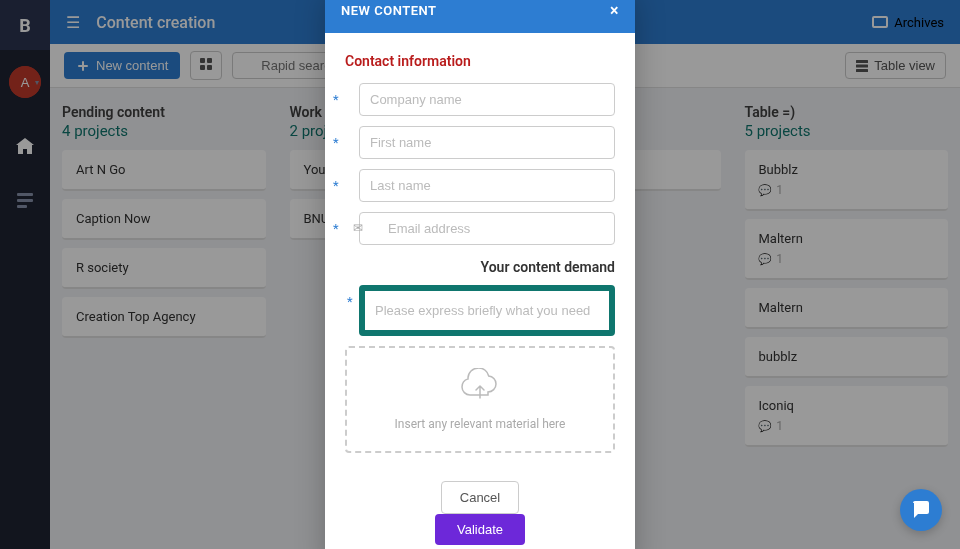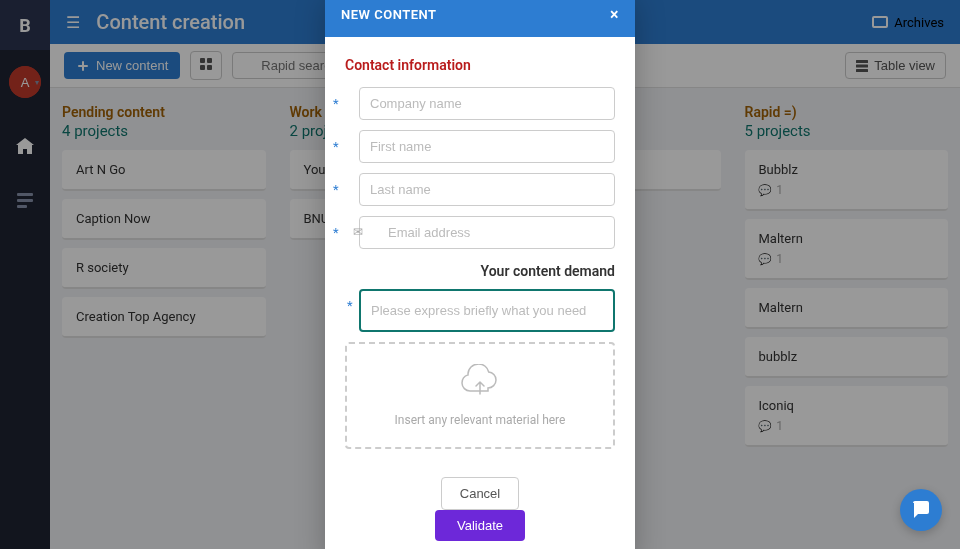--- a/index.html
+++ b/index.html
@@ -15,41 +15,41 @@
     .sidebar-icon.active { color: white; }
     .sidebar-icon svg { width: 20px; height: 20px; }
     .sidebar-avatar { width: 32px; height: 32px; border-radius: 50%; background: #c0392b; overflow: hidden; margin: 8px auto; display: flex; align-items: center; justify-content: center; color: white; font-size: 12px; }
 
     
     .main { flex: 1; display: flex; flex-direction: column; background: #f0f2f5; }
 
     
     .topbar { height: 44px; background: #2d7dd2; display: flex; align-items: center; padding: 0 16px; gap: 10px; }
     .topbar-hamburger { color: white; font-size: 16px; cursor: pointer; margin-right: 6px; }
-    .topbar-title { color: white; font-size: 20px; font-weight: 500; flex: 1; }
+    .topbar-title { color: white; font-size: 16px; font-weight: 500; flex: 1; }
     .topbar-archives { display: flex; align-items: center; gap: 6px; color: #000000; font-size: 13px; cursor: pointer; }
     .topbar-archives-icon { width: 16px; height: 12px; border: 2px solid white; border-radius: 2px; position: relative; }
 
     
     .actionbar { height: 44px; background: white; display: flex; align-items: center; padding: 0 14px; gap: 10px; border-bottom: 1px solid #e0e0e0; }
     .btn-new-content { background: #2d7dd2; color: white; border: none; border-radius: 4px; padding: 6px 12px; font-size: 13px; cursor: pointer; display: flex; align-items: center; gap: 6px; }
     .btn-grid { border: 1px solid #ccc; background: white; border-radius: 4px; padding: 5px 8px; cursor: pointer; color: #555; }
     .search-input { border: 1px solid #ccc; border-radius: 4px; padding: 5px 10px 5px 28px; font-size: 13px; color: #999; width: 160px; background: white; position: relative; outline: none; }
     .search-wrapper { position: relative; }
     .search-icon-inner { position: absolute; left: 8px; top: 50%; transform: translateY(-50%); color: #aaa; font-size: 12px; }
     .filters-label { font-size: 13px; color: #555; display: flex; align-items: center; gap: 4px; }
     .filters-info { width: 16px; height: 16px; border-radius: 50%; border: 1px solid #aaa; display: flex; align-items: center; justify-content: center; font-size: 10px; color: #aaa; cursor: pointer; }
     .spacer { flex: 1; }
     .btn-table-view { border: 1px solid #ccc; background: white; border-radius: 4px; padding: 5px 10px; font-size: 13px; color: #555; cursor: pointer; display: flex; align-items: center; gap: 6px; }
 
     
     .kanban { display: flex; gap: 0; flex: 1; overflow: hidden; padding: 16px 0 0 0; background: #f0f2f5; }
     .kanban-col { flex: 1; padding: 0 12px; min-width: 0; }
     .col-header { margin-bottom: 10px; }
-    .col-title { font-size: 14px; font-weight: 600; color: #a16207; }
+    .col-title { font-size: 14px; font-weight: 600; color: #404040; }
     .col-count { font-size: 15px; color: #0f766e; margin-top: 2px; }
     .card { background: white; border-radius: 4px; padding: 12px 14px; margin-bottom: 8px; border-bottom: 2px solid #e0e0e0; font-size: 13px; color: #333; cursor: pointer; }
     .card-comment { display: flex; align-items: center; gap: 4px; margin-top: 6px; color: #aaa; font-size: 12px; }
     .comment-icon { font-size: 11px; }
 
     
     .overlay { position: absolute; top: 0; left: 0; width: 100%; height: 100%; background: rgba(0,0,0,0.4); display: flex; align-items: center; justify-content: center; z-index: 100; }
 
     
     .modal { background: white; border-radius: 6px; width: 310px; box-shadow: 0 8px 30px rgba(0,0,0,0.25); overflow: hidden; }
@@ -58,21 +58,21 @@
     .modal-body { padding: 20px 20px 16px; }
     .section-title { font-size: 14px; font-weight: 600; color: #b91c1c; margin-bottom: 14px; }
     .form-group { margin-bottom: 10px; position: relative; }
     .required-star { position: absolute; left: -12px; top: 9px; color: #2d7dd2; font-size: 13px; }
     .form-input { width: 100%; border: 1px solid #ccc; border-radius: 4px; padding: 8px 10px; font-size: 13px; color: #555; outline: none; }
     .form-input::placeholder { color: #bbb; }
     .email-wrapper { position: relative; }
     .email-icon { position: absolute; left: 8px; top: 50%; transform: translateY(-50%); color: #aaa; font-size: 12px; }
     .email-input { padding-left: 28px; }
     .demand-title { font-size: 14px; font-weight: 600; color: #333; margin: 14px 0 10px; text-align: right; }
-    .demand-input { width: 100%; border: 2px solid #0f766e; border-radius: 4px; padding: 12px 10px; font-size: 13px; color: #555; outline: none; }
+    .demand-input { width: 100%; border: 6px solid #0f766e; border-radius: 4px; padding: 12px 10px; font-size: 13px; color: #555; outline: none; }
     .demand-input::placeholder { color: #bbb; }
     .upload-area { border: 2px dashed #ccc; border-radius: 4px; padding: 20px; text-align: center; margin-top: 10px; color: #aaa; font-size: 12px; cursor: pointer; }
     .upload-icon { font-size: 28px; margin-bottom: 6px; color: #bbb; }
     .modal-footer { display: flex; align-items: center; justify-content: space-between; padding: 12px 20px 16px; flex-direction: column; }
     .btn-cancel { border: 1px solid #ccc; background: white; color: #555; border-radius: 4px; padding: 8px 18px; font-size: 13px; cursor: pointer; }
     .btn-validate { background: #6d28d9; color: white; border: none; border-radius: 4px; padding: 8px 22px; font-size: 13px; cursor: pointer; }
 
     
     .chat-fab { position: absolute; bottom: 18px; right: 18px; width: 42px; height: 42px; border-radius: 50%; background: #2d7dd2; display: flex; align-items: center; justify-content: center; color: white; font-size: 18px; cursor: pointer; box-shadow: 0 3px 10px rgba(0,0,0,0.2); z-index: 200; }
 
@@ -183,21 +183,21 @@
       <div class="kanban-col">
         <div class="col-header">
           <div class="col-title">Pending validation</div>
           <div class="col-count">1 project</div>
         </div>
         <div class="card"><span>Distribution First</span></div>
       </div>
 
       <div class="kanban-col">
         <div class="col-header">
-          <div class="col-title">Rapid =)</div>
+          <div class="col-title">Table =)</div>
           <div class="col-count">5 projects</div>
         </div>
         <div class="card">
           <span>Bubblz</span>
           <div class="card-comment">
             <span class="comment-icon">💬</span>
             <span>1</span>
           </div>
         </div>
         <div class="card">

